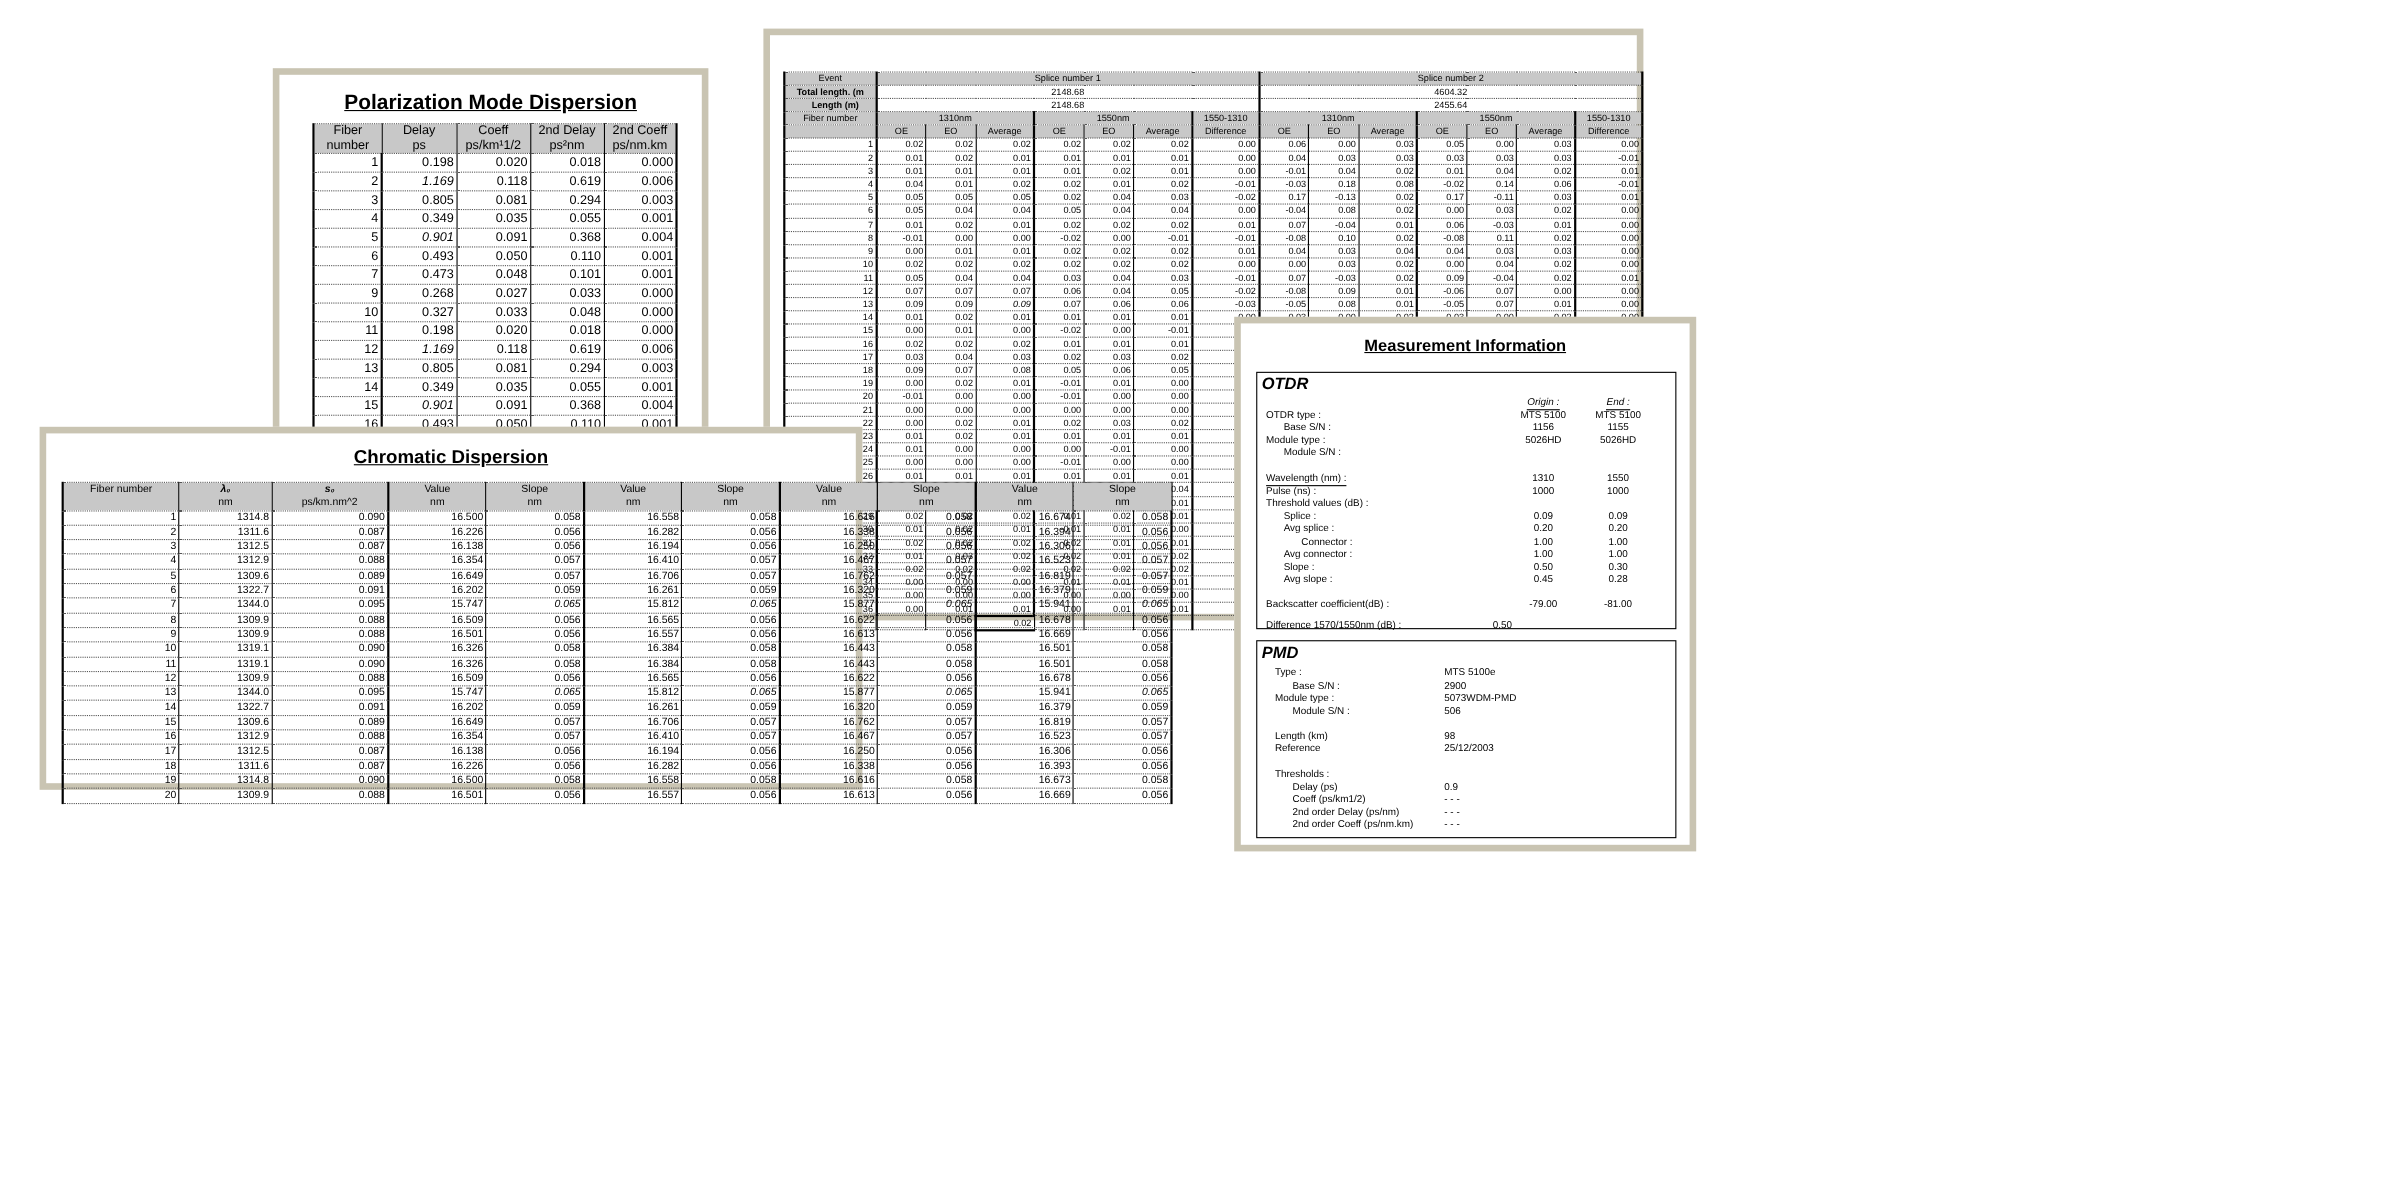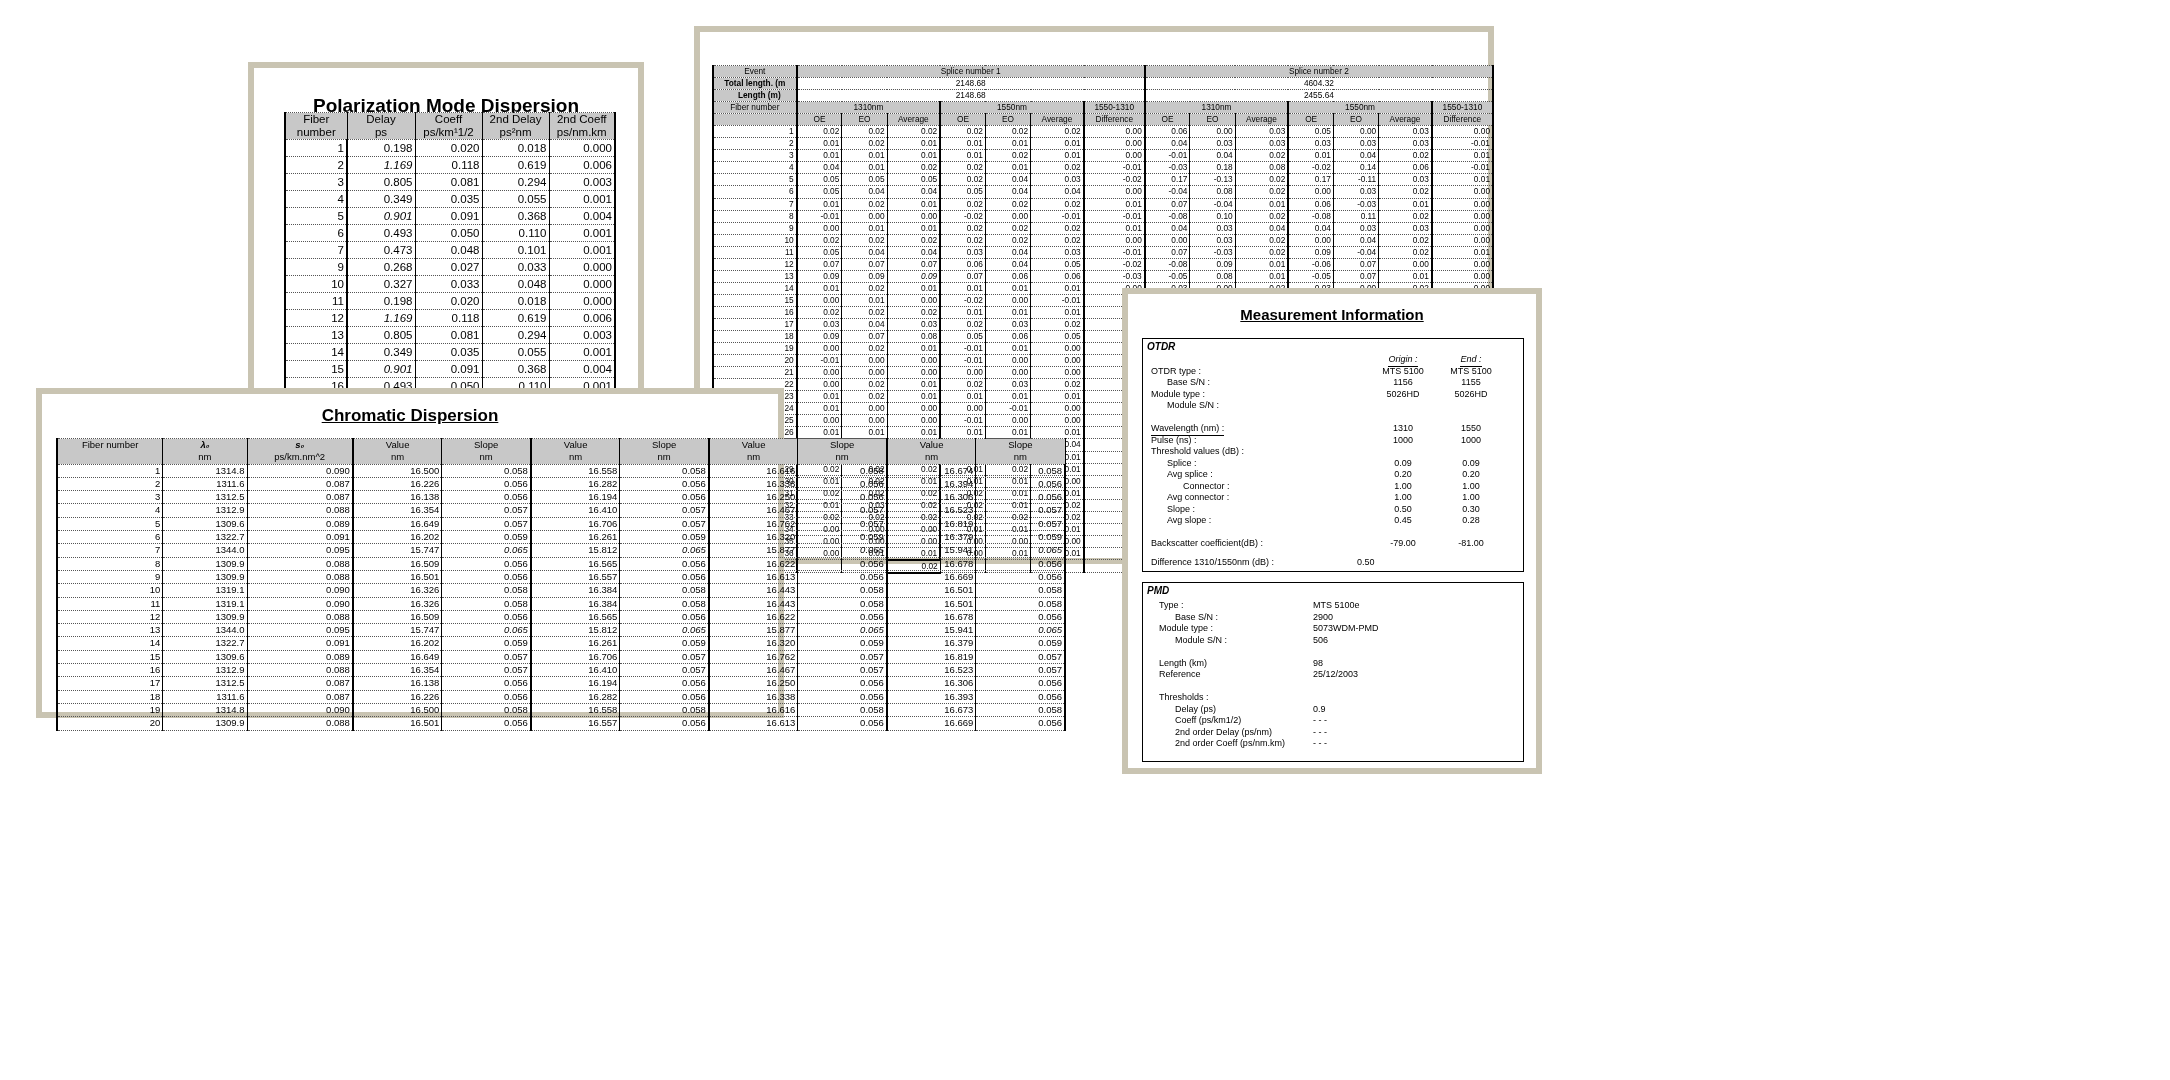--- a/index.html
+++ b/index.html
@@ -20,21 +20,21 @@
   .num{text-align:right;}
   .ctr{text-align:center;}
   .bi{font-weight:bold;font-style:italic;}
   .thickL{border-left:2px solid #000 !important;}
   .thickR{border-right:2px solid #000 !important;}
   .thickT{border-top:2px solid #000 !important;}
   .thickB{border-bottom:2px solid #000 !important;}
 
   
   #pmd{left:248px;top:62px;width:396px;height:332px;}
-  #pmd .ptitle{font-size:19px;margin-top:27px;}
+  #pmd .ptitle{font-size:19px;margin-top:15px;}
   #pmd table{position:absolute;left:30px;top:44px;width:330px;font-size:11.5px;}
   #pmd th{height:13px;line-height:13px;}
   #pmd td{height:16px;line-height:16px;}
 
   
   #cd{left:36px;top:388px;width:748px;height:330px;}
   #cd .ptitle{font-size:17px;margin-top:12px;}
   #cd table{position:absolute;left:14px;top:44px;width:1010px;font-size:9.5px;}
   #cd td,#cd th{height:12.3px;line-height:12.3px;}
   #cd .hdr td{font-size:9.5px;}
@@ -42,21 +42,21 @@
   
   #cs{left:694px;top:26px;width:800px;height:538px;}
   #cs .ptitle{font-size:15px;margin-top:8px;}
   #cs table{position:absolute;left:12px;top:33px;width:782px;font-size:8.3px;}
   #cs td,#cs th{height:11.05px;line-height:11.05px;}
 
   
   #mi{left:1122px;top:288px;width:420px;height:486px;}
   #mi .ptitle{font-size:15px;margin-top:12px;}
   .mibox{position:absolute;left:14px;right:12px;border:1.5px solid #000;background:#fff;}
-  .mibox .secname{font-style:italic;font-weight:bold;font-size:10px;
+  .mibox .secname{font-style:italic;font-weight:bold;font-size:15px;
                   padding:2px 0 0 4px;}
   #mi-otdr{top:44px;height:232px;}
   #mi-pmd{top:288px;height:178px;}
   .mirow{position:relative;height:11.5px;line-height:11.5px;font-size:9px;white-space:nowrap;}
   .mirow .lbl{position:absolute;}
   .mirow .c1{position:absolute;left:232px;width:56px;text-align:center;}
   .mirow .c2{position:absolute;left:300px;width:56px;text-align:center;}
   .mirow .wide{position:absolute;left:170px;}
   .ul{border-bottom:1px solid #000;display:inline-block;}
   .it{font-style:italic;}
@@ -1319,21 +1319,21 @@
           <span class="lbl" style="left:8px"></span>
           <span class="c1"></span>
           <span class="c2"></span>
         </div>
         <div class="mirow">
           <span class="lbl" style="left:8px">Backscatter coefficient(dB) :</span>
           <span class="c1">-79.00</span>
           <span class="c2">-81.00</span>
         </div>
         <div class="mirow" style="height: 18px; line-height: 24px;">
-          <span class="lbl" style="left:8px">Difference 1310/1550nm (dB) :</span>
+          <span class="lbl" style="left:8px">Difference 1570/1550nm (dB) :</span>
           <span class="lbl" style="left:214px">0.50</span>
         </div>
       </div>
   </div>
 
   <div class="mibox" id="mi-pmd">
     <div class="secname">PMD</div>
     <div id="mipmd-rows" style="padding:4px 0 0 0;">
         <div class="mirow">
           <span class="lbl" style="left:16px">Type :</span>

